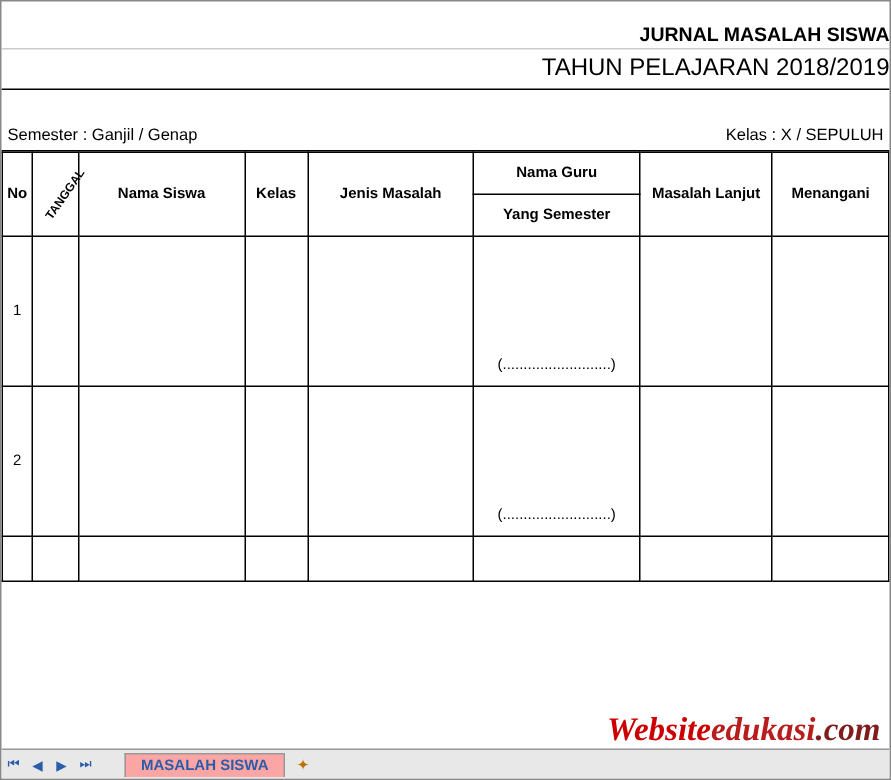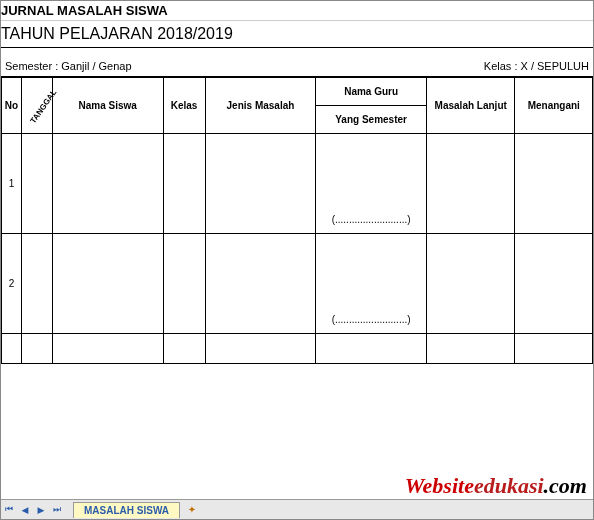--- a/index.html
+++ b/index.html
@@ -7,22 +7,22 @@
       font-family: Arial, sans-serif;
       font-size: 11px;
       background: #fff;
       width: 594px;
       height: 520px;
       position: relative;
       overflow: hidden;
       border: 1px solid #888;
     }
     .header-section {
-      text-align: left;
-      padding: 0 0;
+      text-align: right;
+      padding: 12px 0;
     }
     .header-title {
       font-weight: bold;
       font-size: 13px;
       padding: 2px 0;
       border-bottom: 1px solid #ccc;
     }
     .header-subtitle {
       font-weight: bold;
       font-size: 12px;
@@ -96,46 +96,46 @@
       height: 18px;
       display: flex;
       align-items: center;
       justify-content: center;
       color: #2a5caa;
       cursor: pointer;
       font-size: 9px;
     }
     .tab {
       padding: 2px 10px;
-      background: #fef9c3;
+      background: #fca5a5;
       border: 1px solid #999;
       border-bottom: none;
       color: #2a5caa;
       font-weight: bold;
-      margin-left: 8px;
+      margin-left: 18px;
     }
     .tab-new {
       width: 20px;
       text-align: center;
       color: #c07000;
       margin-left: 2px;
     }
     .watermark {
       position: absolute;
       bottom: 20px;
       right: 6px;
       font-family: 'Comic Sans MS', cursive;
       font-size: 22px;
       font-weight: bold;
       font-style: italic;
       pointer-events: none;
     }
     .watermark .w1 { color: #c00; margin-top: 26px; }
     .watermark .w2 { color: #b91c1c; }
-    .watermark .w3 { color: #000000; }
+    .watermark .w3 { color: #7f1d1d; }
   </style>
 </head>
 <body>
 
 <div class="header-section">
   <div class="header-title">JURNAL MASALAH SISWA</div>
   <div class="header-year">TAHUN PELAJARAN 2018/2019</div>
 </div>
 
 <div class="info-row">

